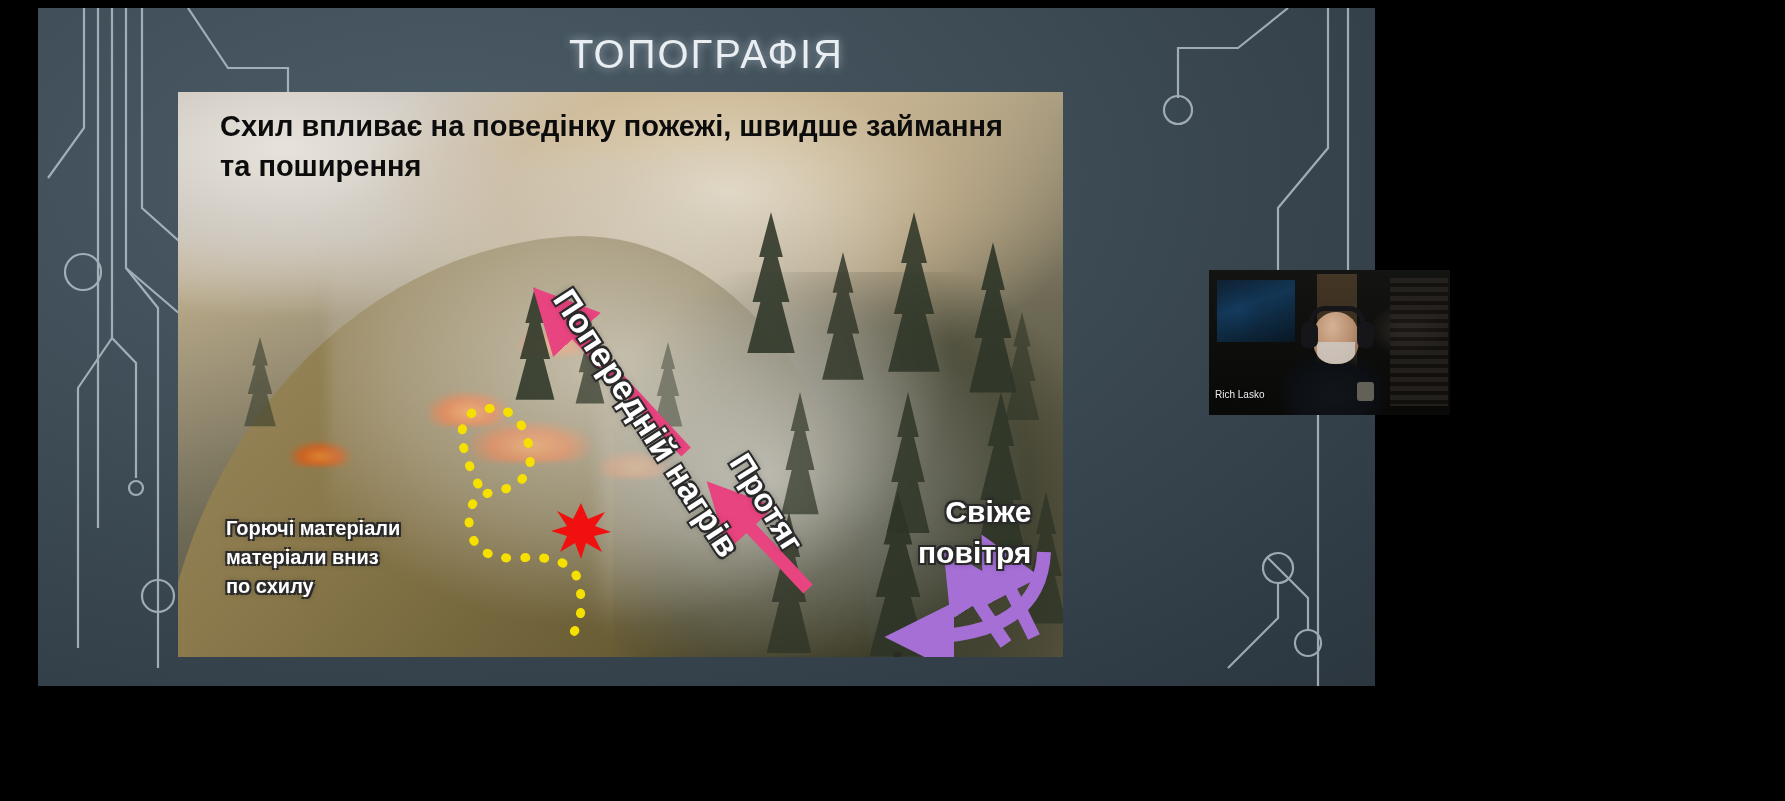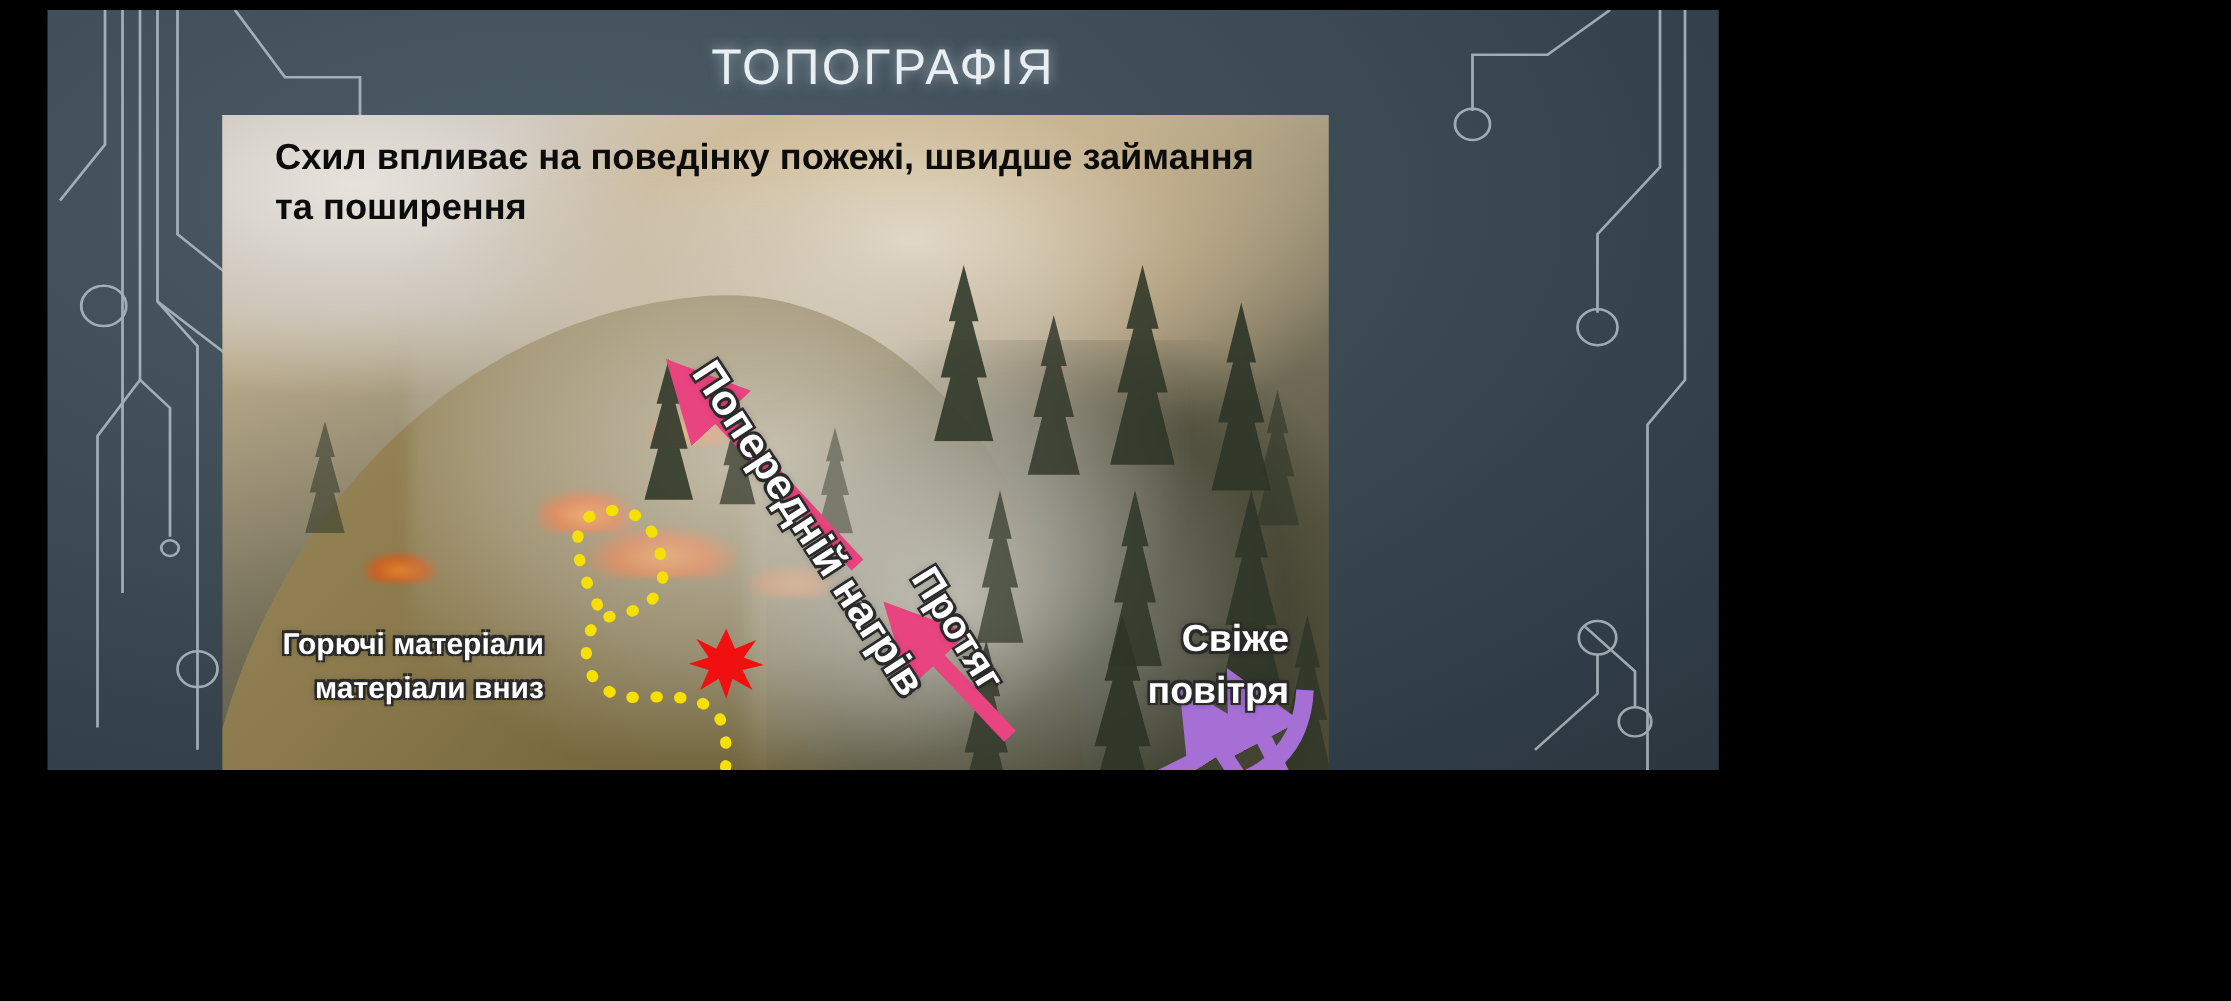--- a/index.html
+++ b/index.html
@@ -1,21 +1,21 @@
 <!DOCTYPE html>
 <html><head>
 <meta charset="utf-8">
 <style>
   html,body{margin:0;padding:0;background:#000;}
   body{width:1785px;height:801px;overflow:hidden;font-family:"Liberation Sans",sans-serif;}
 
   #screen{position:relative;width:1785px;height:801px;background:#000;}
 
   
-  #slide{position:absolute;left:38px;top:8px;width:1337px;height:608px;
+  #slide{position:absolute;left:38px;top:8px;width:1337px;height:678px;
          background:
            radial-gradient(ellipse at 30% 25%, #4c5c66 0%, #3e4c56 45%, #2b363f 100%);
          overflow:hidden;}
 
   .circuit{position:absolute;top:0;left:0;width:100%;height:100%;pointer-events:none;}
 
   #slide-title{position:absolute;left:0;top:24px;width:100%;text-align:center;
       color:#e8eef2;font-size:40px;letter-spacing:2px;font-weight:400;
       text-shadow:0 0 10px rgba(220,235,245,.55);}
 
@@ -48,21 +48,21 @@
 
   
   #headline{position:absolute;left:10px;top:14px;width:800px;color:#0c0c0c;
       font-size:29px;font-weight:700;line-height:1.38;margin-left:32px;}
 
   
   .anno{position:absolute;color:#ffffff;font-weight:700;
         text-shadow:-2px -2px 0 #2a2a2a,2px -2px 0 #2a2a2a,-2px 2px 0 #2a2a2a,2px 2px 0 #2a2a2a,0 0 6px rgba(0,0,0,.5);}
   #anno-preheat{left:400px;top:190px;font-size:34px;transform:rotate(57deg);transform-origin:left top;white-space:nowrap;}
   #anno-draft{left:575px;top:355px;font-size:32px;transform:rotate(58deg);transform-origin:left top;white-space:nowrap;}
-  #anno-fuels{left:48px;top:407px;font-size:24px;line-height:1.45;text-align:right;}
+  #anno-fuels{left:48px;top:422px;font-size:20px;line-height:1.45;}
   #anno-fresh{left:740px;top:400px;font-size:30px;line-height:1.35;text-align:right;}
 
   
   #video-tile{position:absolute;left:1209px;top:270px;width:241px;height:145px;
       background:#0a0a0c;overflow:hidden;}
   #vt-room{position:absolute;inset:0;
       background:
         radial-gradient(circle 26px at 30px 42px, rgba(60,130,220,.55) 0%, rgba(30,70,140,.15) 70%, rgba(0,0,0,0) 100%),
         radial-gradient(ellipse 40px 28px at 200px 60px, rgba(120,110,95,.35) 0%, rgba(0,0,0,0) 100%),
         linear-gradient(180deg,#141412 0%,#0d0d0c 55%,#090908 100%);}
@@ -188,24 +188,39 @@
         <path transform="translate(403,437)" d="M0,-26 L7,-10 L24,-17 L14,-3 L30,3 L13,7 L21,23 L5,14 L0,30 L-6,14 L-21,23 L-14,7 L-30,2
                  L-14,-3 L-24,-18 L-8,-10 z" fill="#f01010"></path>
       </svg>
 
       <div class="anno" id="anno-preheat">Попередній нагрів</div>
       <div class="anno" id="anno-draft">Протяг</div>
 
       <div class="anno" id="anno-fuels">
         <div>Горючі матеріали</div>
         <div>матеріали вниз</div>
+        <div>по схилу</div>
       </div>
 
       <div class="anno" id="anno-fresh">
         <div>Свіже</div>
         <div>повітря</div>
       </div>
 
     </div>
   </div>
 
+  <div id="video-tile">
+    <div id="vt-room"></div>
+    <div id="vt-window"></div>
+    <div id="vt-door"></div>
+    <div id="vt-shelf"></div>
+    <div id="vt-person"></div>
+    <div id="vt-head"></div>
+    <div id="vt-beard"></div>
+    <div id="vt-band"></div>
+    <div class="vt-cup" style="left:92px;top:52px;"></div>
+    <div class="vt-cup" style="left:148px;top:52px;"></div>
+    <div id="vt-badge"></div>
+    <div id="vt-name">Rich Lasko</div>
+  </div>
 
 </div>
 
 </body></html>

